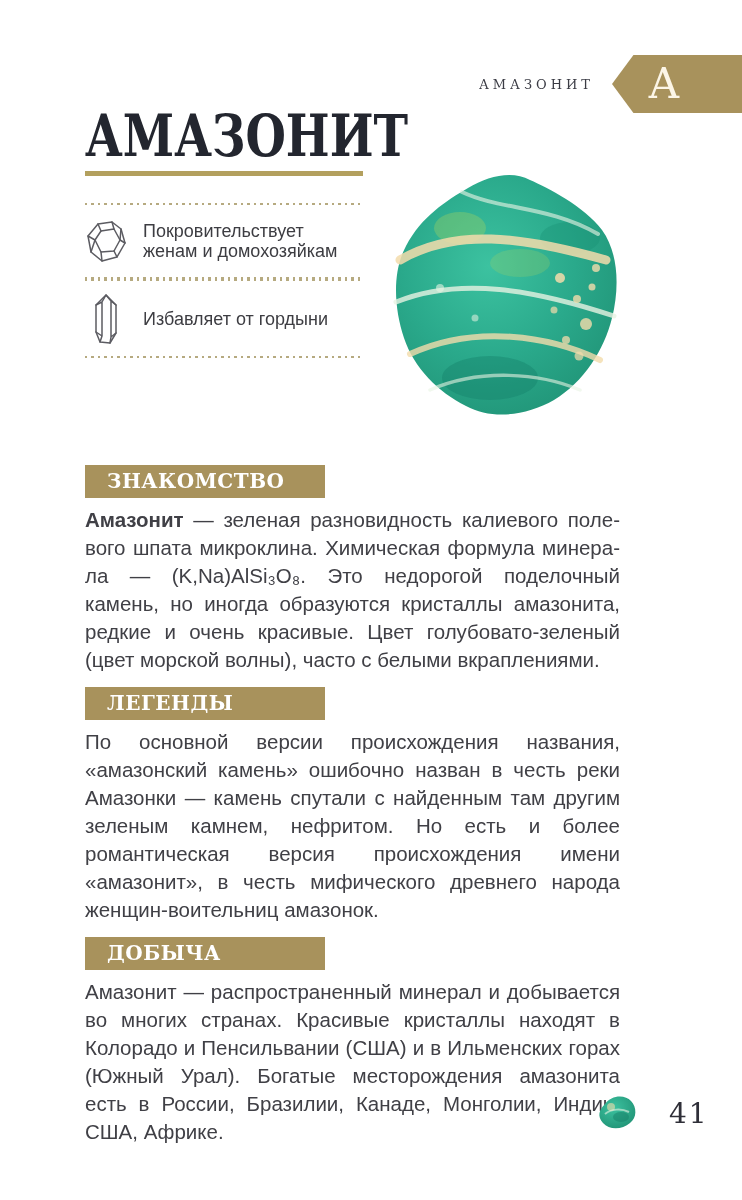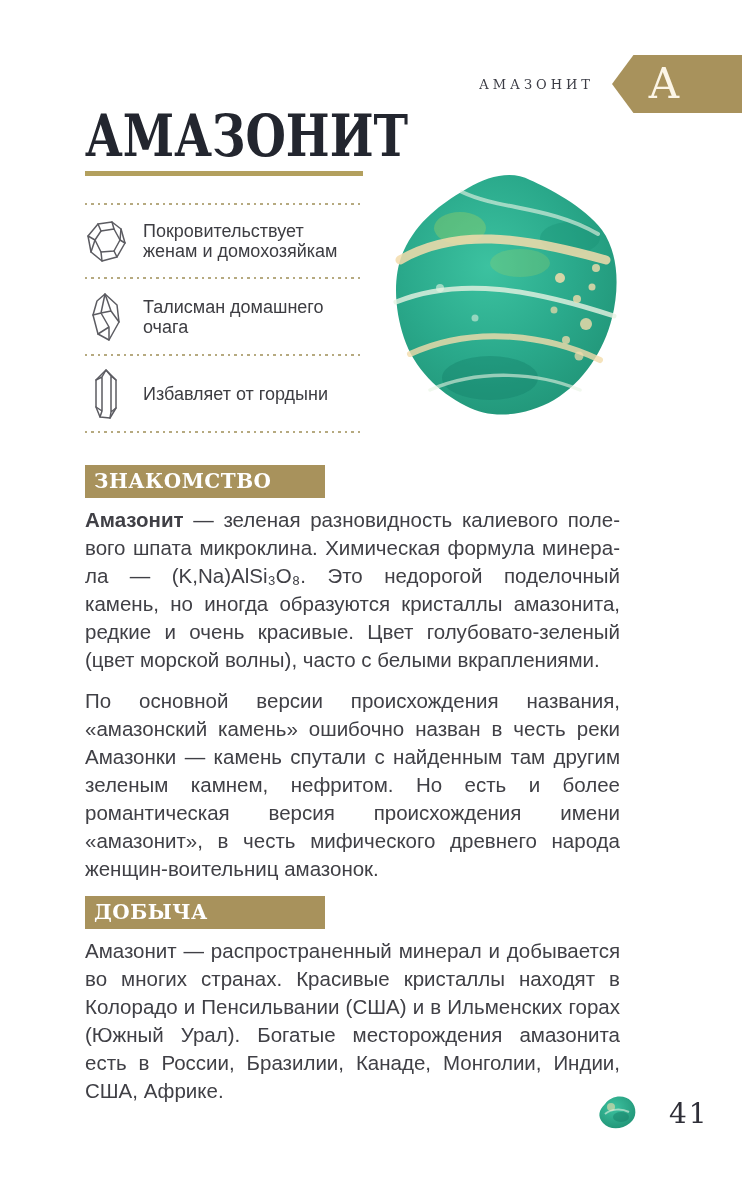--- a/index.html
+++ b/index.html
@@ -27,21 +27,21 @@
   .prop-icon svg{display:block;}
   .prop-text{font-size:18px;line-height:20px;color:#3d3d42;}
   .crystal{stroke:#5c5c62;stroke-width:1.5;stroke-linejoin:round;stroke-linecap:round;}
 
   
   .stone-photo{position:absolute;top:168px;left:370px;width:262px;height:250px;margin:0;}
 
   
   .sections{position:absolute;top:465px;left:85px;width:535px;}
   .sec + .sec{margin-top:13px;}
-  .sec-bar{width:240px;height:33px;background:#a8925c;box-sizing:border-box;padding-left:9px;
+  .sec-bar{width:240px;height:33px;background:#a8925c;box-sizing:border-box;padding-left:22px;
            font-family:"DejaVu Serif",serif;font-weight:700;font-size:20px;line-height:33px;
            letter-spacing:0.5px;color:#ffffff;}
   .sec p{margin:8px 0 0 0;font-size:20.5px;line-height:28px;text-align:justify;color:#404046;
          -webkit-hyphens:manual;hyphens:manual;}
   .sec p b{font-weight:700;}
 
   
   .footer{position:absolute;top:1092px;left:593px;display:flex;align-items:center;gap:32px;}
   .page-num{font-family:"DejaVu Serif",serif;font-size:28px;letter-spacing:2px;color:#2f2f38;}
 </style>
@@ -66,29 +66,20 @@
       <span class="prop-icon">
         <svg width="42" height="44" viewBox="0 0 42 44" fill="none" class="crystal">
           <path d="M13,5 L27,3 L36,10 L40,24 L32,38 L17,42 L6,33 L3,17 Z" fill="#ffffff"></path>
           <path d="M16,12 L29,10 L35,21 L29,32 L16,33 L10,21 Z"></path>
           <path d="M13,5 L16,12 M27,3 L29,10 M36,10 L35,21 M40,24 L35,21 M32,38 L29,32 M17,42 L16,33 M6,33 L10,21 M3,17 L10,21"></path>
         </svg>
       </span>
       <span class="prop-text">Покровительствует женам и домохозяйкам</span>
     </li>
     <div class="dotline"></div>
-    <li class="prop" style="height:75px;">
-      <span class="prop-icon">
-        <svg width="34" height="50" viewBox="0 0 34 50" fill="none" class="crystal">
-          <path d="M16,2 L28,13 L30,30 L20,48 L9,42 L4,23 L8,9 Z" fill="#ffffff"></path>
-          <path d="M16,2 L12,21 L20,35 L20,48 M12,21 L4,23 M20,35 L9,42 M16,2 L22,19 L30,30 M22,19 L12,21"></path>
-        </svg>
-      </span>
-      <span class="prop-text">Талисман домашнего очага</span>
-    </li>
     <div class="dotline"></div>
     <li class="prop" style="height:75px;">
       <span class="prop-icon">
         <svg width="34" height="52" viewBox="0 0 34 52" fill="none" class="crystal">
           <path d="M17,2 L27,12 L27,40 L21,50 L11,49 L7,39 L7,12 Z" fill="#ffffff"></path>
           <path d="M17,2 L13,9 L13,43 L11,49 M17,2 L22,8 L22,44 L21,50 M7,12 L13,9 M27,12 L22,8 M7,39 L13,43 M27,40 L22,44"></path>
         </svg>
       </span>
       <span class="prop-text">Избавляет от гордыни</span>
     </li>
@@ -126,20 +117,21 @@
       <circle cx="105" cy="150" r="3.5" fill="#e7f3e2" opacity="0.55"></circle>
     </svg>
   </figure>
 
   <div class="sections">
     <section class="sec">
       <div class="sec-bar">ЗНАКОМСТВО</div>
       <p><b>Амазонит</b><span> — зеленая разновидность калиевого поле­вого шпата микроклина. Химическая формула минера­ла — (K,Na)AlSi₃O₈. Это недорогой поделочный камень, но иногда образуются кристаллы амазонита, редкие и очень красивые. Цвет голубовато-зеленый (цвет морской вол­ны), часто с белыми вкраплениями.</span></p>
     </section>
     <section class="sec">
+      <div class="sec-bar">ЛЕГЕНДЫ</div>
       <p>По основной версии происхождения названия, «амазон­ский камень» ошибочно назван в честь реки Амазонки — камень спутали с найденным там другим зеленым кам­нем, нефритом. Но есть и более романтическая версия происхождения имени «амазонит», в честь мифического древнего народа женщин-воительниц амазонок.</p>
     </section>
     <section class="sec">
       <div class="sec-bar">ДОБЫЧА</div>
       <p>Амазонит — распространенный минерал и добывается во многих странах. Красивые кристаллы находят в Колора­до и Пенсильвании (США) и в Ильменских горах (Южный Урал). Богатые месторождения амазонита есть в России, Бразилии, Канаде, Монголии, Индии, США, Африке.</p>
     </section>
   </div>
 
   <footer class="footer">
     <span>

